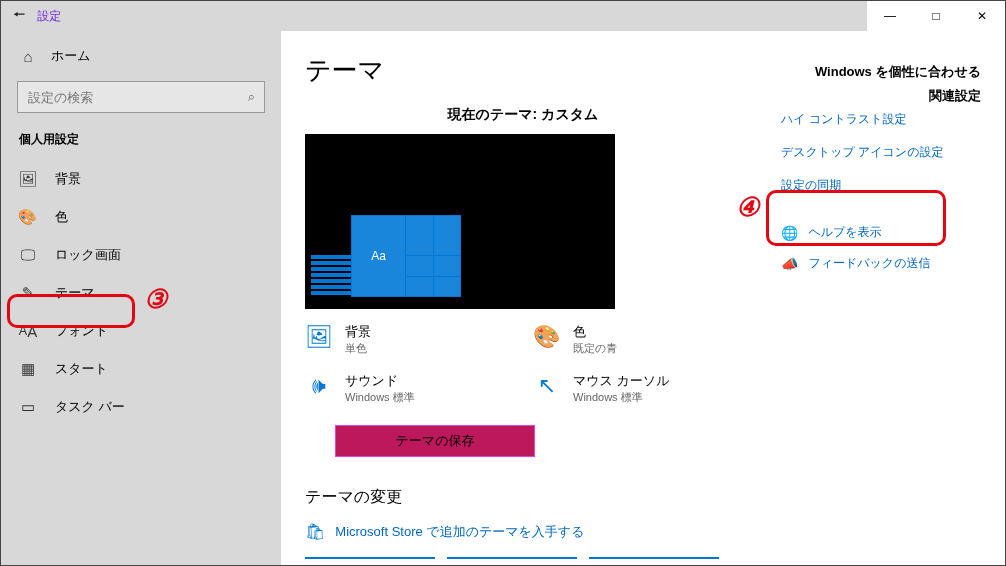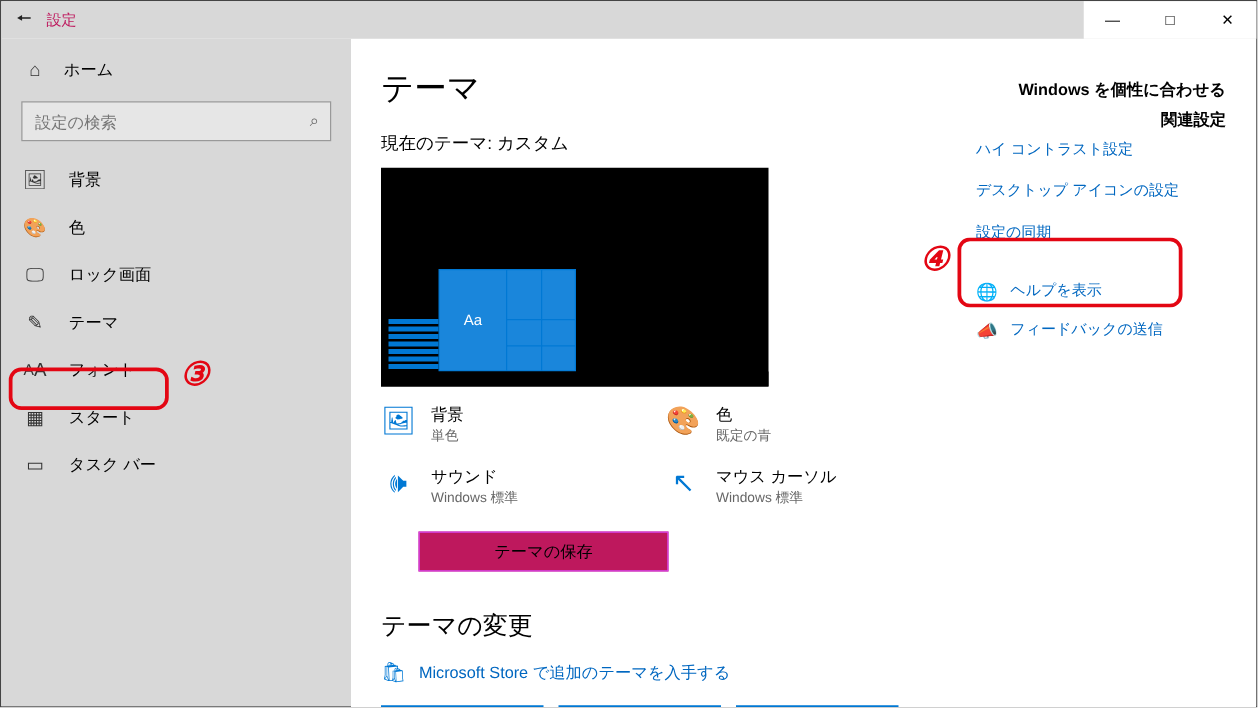--- a/index.html
+++ b/index.html
@@ -1,53 +1,53 @@
 <!DOCTYPE html>
 <html><head>
 <meta charset="utf-8">
 <style>
   * { box-sizing: border-box; margin: 0; padding: 0; font-family: "Yu Gothic UI", "Meiryo", sans-serif; }
   body { width: 1006px; height: 566px; overflow: hidden; background: #fff; position: relative; }
   .window { width: 1006px; height: 566px; display: flex; flex-direction: column; border: 1px solid #444; }
   .titlebar { height: 30px; display: flex; align-items: center; justify-content: space-between; background: #d8d8d8; }
   .titlebar-left { display: flex; align-items: center; gap: 12px; padding-left: 12px; }
-  .titlebar-title { font-size: 12px; color: #be185d; }
+  .titlebar-title { font-size: 12px; color: #6d28d9; }
   .back-btn { font-size: 14px; color: #222; cursor: pointer; }
   .win-controls { display: flex; background: #fff; }
   .win-btn { width: 46px; height: 30px; display: flex; align-items: center; justify-content: center; font-size: 12px; cursor: pointer; }
   .content { flex: 1; display: flex; overflow: hidden; }
   .sidebar { width: 280px; background: #d8d8d8; padding: 8px 0 0 0; display: flex; flex-direction: column; }
   .home-row { display: flex; align-items: center; gap: 14px; padding: 8px 18px; font-size: 13px; cursor: pointer; }
   .search-wrap { margin: 8px 16px 12px; }
   .search { width: 100%; height: 32px; border: 1px solid #999; background: #e6e6e6; padding: 0 30px 0 10px; font-size: 13px; color: #666; position: relative; }
   .search-container { position: relative; }
   .search-icon { position: absolute; right: 10px; top: 8px; color: #666; font-size: 13px; }
   .section-label { font-size: 12px; font-weight: 600; padding: 6px 18px 12px; }
   .nav-item { display: flex; align-items: center; gap: 18px; padding: 10px 18px; font-size: 13px; cursor: pointer; position: relative; }
   .nav-icon { width: 18px; height: 18px; display: flex; align-items: center; justify-content: center; font-size: 15px; color: #333; }
   .main { flex: 1; background: #fff; padding: 22px 24px 0 24px; overflow: auto; display: flex; gap: 40px; }
   .main-col { flex: 1; max-width: 460px; }
   .side-col { width: 200px; padding-top: 10px;}
   h1 { font-size: 26px; font-weight: 400; margin-bottom: 18px; }
-  .subhead { font-size: 14px; font-weight: 400; margin-bottom: 10px; }
+  .subhead { font-size: 14px; font-weight: 700; margin-bottom: 10px; text-align: center; }
   .theme-preview { width: 310px; height: 175px; background: #000; position: relative; margin-bottom: 14px; text-align: center; }
   .tp-taskbar { position: absolute; bottom: 0; left: 0; right: 0; height: 12px; background: #000; }
   .tp-start { position: absolute; bottom: 12px; left: 6px; width: 150px; height: 82px; display:flex; }
   .tp-left { width: 40px; display:flex; flex-direction:column; justify-content:flex-end; gap:2px; padding-bottom:2px;}
   .tp-left div { height:4px; background:#0078d4; }
   .tp-tiles { flex:1; background:#0078d4; display:grid; grid-template-columns: 2fr 1fr 1fr; grid-template-rows: 2fr 1fr 1fr; gap:1px; padding:1px; }
   .tp-tiles > div { background:#1a86db; }
   .tp-tiles .big { grid-column:1; grid-row:1 / span 3; display:flex; align-items:center; justify-content:center; color:#fff; font-size:12px;}
   .settings-grid { display: grid; grid-template-columns: 1fr 1fr; gap: 16px 20px; margin-bottom: 20px; }
   .setting-item { display: flex; gap: 12px; cursor:pointer; }
   .setting-icon { width: 28px; height: 28px; color: #0078d4; font-size: 22px; display:flex; align-items:center; justify-content:center;}
   .setting-text .label { font-size: 13px; color:#000; }
   .setting-text .value { font-size: 11px; color: #666; }
   .save-btn { width: 200px; height: 32px; border: 1px solid #d946ef; background: #be185d; font-size: 13px; margin-left: 30px; margin-bottom: 30px; cursor:pointer;}
-  .section-title { font-size: 20px; font-weight: 400; margin-bottom: 14px; }
+  .section-title { font-size: 16px; font-weight: 400; margin-bottom: 14px; }
   .store-link { display: flex; gap: 10px; align-items:center; font-size: 13px; color: #0067c0; cursor:pointer; margin-bottom: 16px;}
   .store-icon { color:#0078d4; font-size:16px; }
   .thumbs { display:flex; gap:12px; }
   .thumb { width:130px; height:2px; background:#0078d4; }
   .side-h { font-size: 13px; font-weight: 600; margin-bottom: 6px; text-align: right; }
   .side-p { font-size: 11px; color:#444; line-height:1.5; margin-bottom: 24px;}
   .side-link { font-size: 12px; color:#0067c0; cursor:pointer; display:block; margin-bottom: 16px;}
   .side-link-row { display:flex; align-items:center; gap:10px; font-size:12px; color:#0067c0; cursor:pointer; margin-bottom:14px;}
   .side-link-row .ic { color:#0078d4; font-size:14px; }
   .callout { position: absolute; border: 3px solid #e30613; border-radius: 10px; pointer-events:none; }
@@ -77,20 +77,21 @@
       <div class="home-row">
         <span class="nav-icon">⌂</span>
         <span>ホーム</span>
       </div>
       <div class="search-wrap">
         <div class="search-container">
           <input class="search" placeholder="設定の検索" style="">
           <span class="search-icon">⌕</span>
         </div>
       </div>
+      <div class="section-label">個人用設定</div>
 
       <div class="nav-item">
         <span class="nav-icon">🖼</span>
         <span>背景</span>
       </div>
       <div class="nav-item">
         <span class="nav-icon">🎨</span>
         <span>色</span>
       </div>
       <div class="nav-item">

